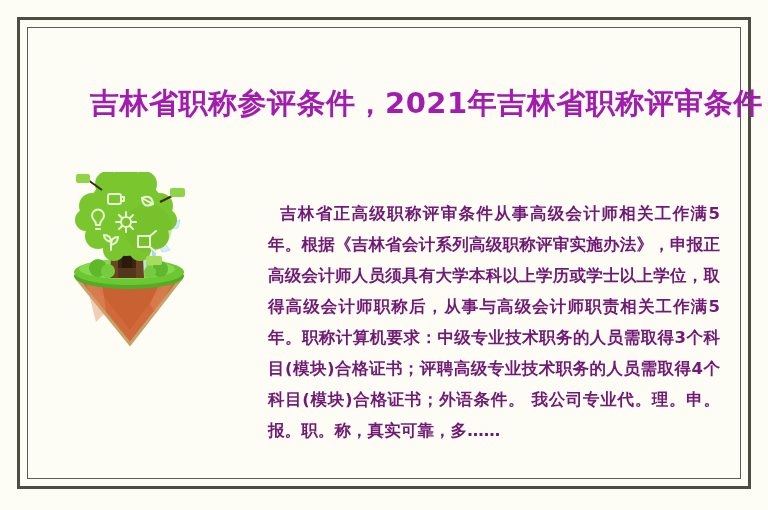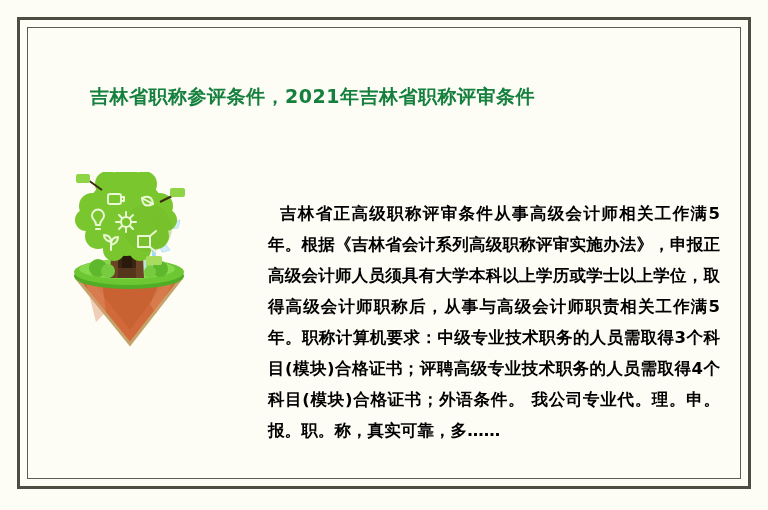--- a/index.html
+++ b/index.html
@@ -42,23 +42,23 @@
     border: 1px solid #5b5b4f;
     box-sizing: border-box;
     pointer-events: none;
   }
 
   
   .title {
     position: absolute;
     left: 90px;
     top: 84px;
-    font-size: 19px;
+    font-size: 29px;
     font-weight: bold;
-    color: #15803d;
+    color: #a21caf;
     letter-spacing: 0.5px;
     white-space: nowrap;
     font-family: "DejaVu Sans", "Liberation Sans", sans-serif;
   }
 
   
   .illustration {
     position: absolute;
     left: 64px;
     top: 172px;
@@ -68,21 +68,21 @@
   .illustration svg { display: block; }
 
   
   .body-text {
     position: absolute;
     left: 268px;
     top: 198px;
     width: 452px;
     font-size: 16.5px;
     font-weight: bold;
-    color: #000000;
+    color: #701a75;
     line-height: 31px;
     text-align: justify;
     text-align-last: left;
     letter-spacing: 0.1px;
     text-indent: 12px;
     font-family: "DejaVu Sans", "Liberation Sans", sans-serif;
   }
 </style>
 </head>
 <body>

